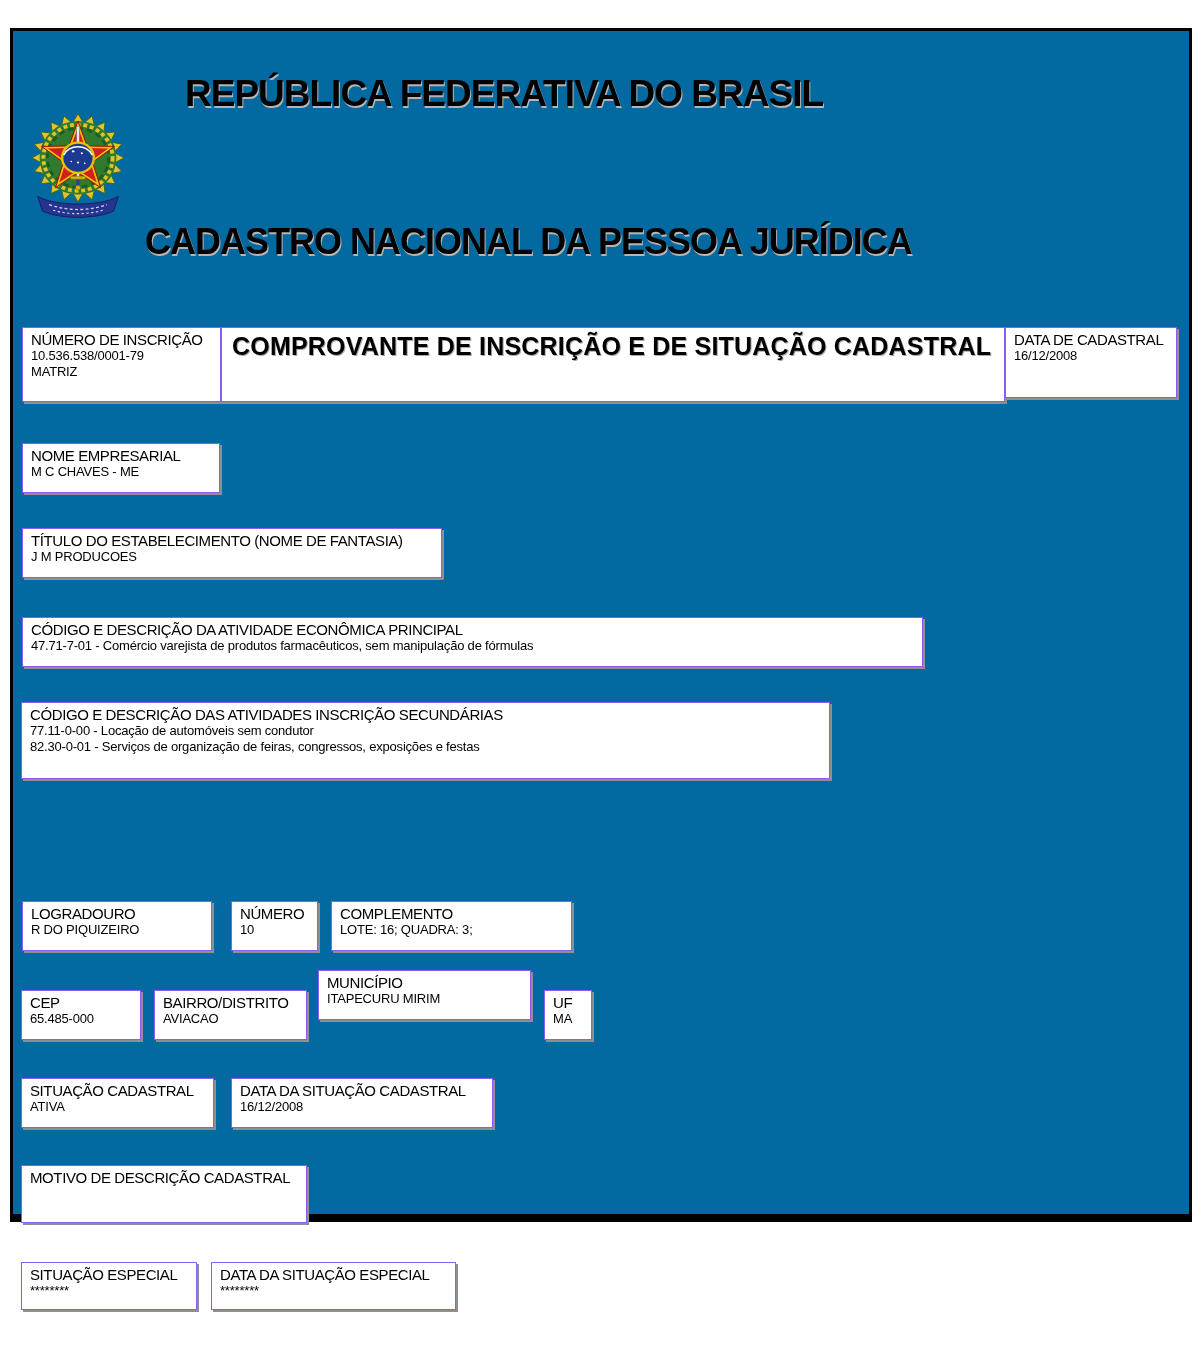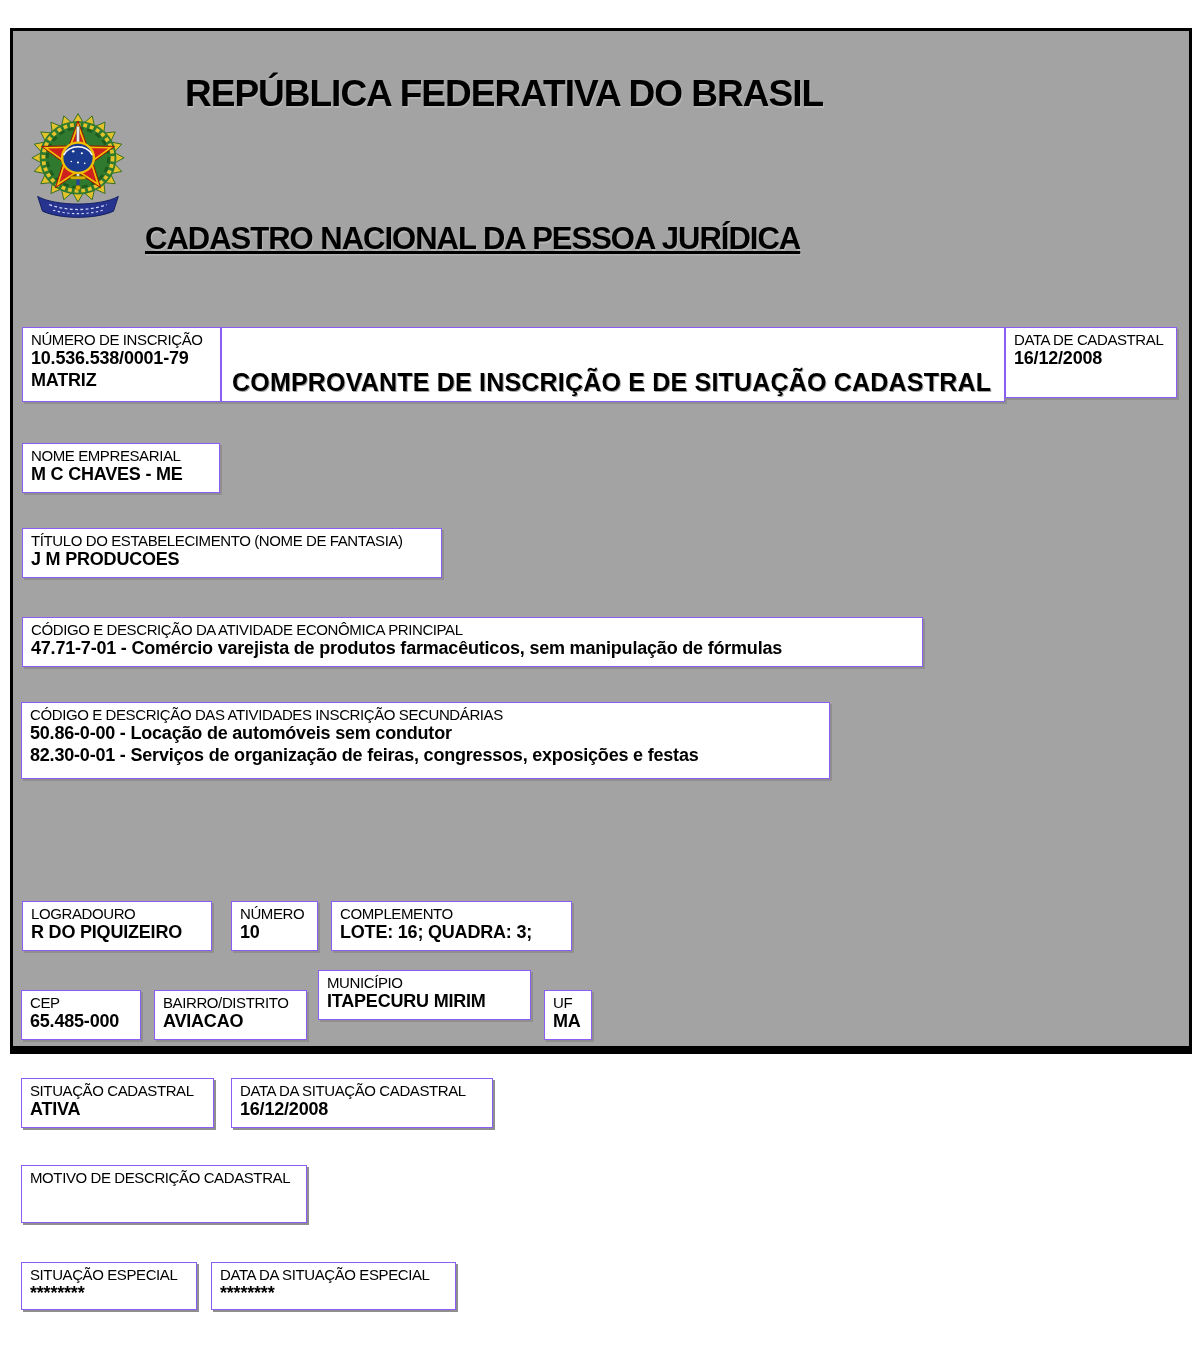--- a/index.html
+++ b/index.html
@@ -5,56 +5,56 @@
   * { box-sizing: border-box; margin: 0; padding: 0; }
   html, body { background: #fff; }
   body {
     width: 1199px; height: 1356px;
     position: relative;
     font-family: "Liberation Sans", sans-serif;
     color: #000;
   }
   .page-border {
     position: absolute; left: 10px; top: 28px;
-    width: 1182px; height: 1026px;
+    width: 1182px; height: 1194px;
     border: 3px solid #000;
     border-bottom-width: 8px;
-    background: #a3a3a3;
+    background: #0369a1;
   }
   .hdr-title-1 {
     position: absolute; left: 172px; top: 42px;
     font-size: 37px; font-weight: bold; letter-spacing: -1px;
     white-space: nowrap; text-shadow: 1px 1.5px 0 #b5b5b5;
   }
   .hdr-title-2 {
     position: absolute; left: 132px; top: 190px;
-    font-size: 31px; font-weight: bold; letter-spacing: -1px;
-    white-space: nowrap; text-shadow: 1px 1.5px 0 #b5b5b5; text-decoration: underline;
+    font-size: 36px; font-weight: bold; letter-spacing: -1px;
+    white-space: nowrap; text-shadow: 1px 1.5px 0 #b5b5b5;
   }
   .emblem { position: absolute; left: 17px; top: 79px; }
   .fbox {
     position: absolute;
     border: 1px solid #8b5cf6;
     background: #fff;
     box-shadow: 2px 2px 0 #8f8f8f;
     padding: 3px 8px 2px 8px;
     overflow: hidden;
   }
   .flabel {
     font-size: 15px; letter-spacing: -0.4px;
     line-height: 1.16; white-space: nowrap;
   }
   .fvalue {
-    font-size: 18px; font-weight: bold; letter-spacing: -0.2px;
+    font-size: 13px; font-weight: normal; letter-spacing: -0.2px;
     line-height: 1.18; white-space: nowrap;
   }
   .doc-title-box { padding-top: 4px; padding-left: 10px; }
   .doc-title {
     font-size: 25px; font-weight: bold; letter-spacing: 0.2px;
-    white-space: nowrap; text-shadow: 1px 1px 0 #a8a8a8; margin-top: 36px;
+    white-space: nowrap; text-shadow: 1px 1px 0 #a8a8a8;
   }
 </style>
 </head>
 <body>
 
 <div class="page-border">
 
   <div class="hdr-title-1">REPÚBLICA FEDERATIVA DO BRASIL</div>
 
   <svg class="emblem" width="96" height="114" viewBox="0 0 100 124" preserveAspectRatio="none">
@@ -105,21 +105,21 @@
     <div class="fvalue">M C CHAVES - ME</div>
   </div>
 
   <div class="fbox" style="left:9px; top:586px; width:901px; height:50px">
     <div class="flabel">CÓDIGO E DESCRIÇÃO DA ATIVIDADE ECONÔMICA PRINCIPAL</div>
     <div class="fvalue">47.71-7-01 - Comércio varejista de produtos farmacêuticos, sem manipulação de fórmulas</div>
   </div>
 
   <div class="fbox" style="left:8px; top:671px; width:809px; height:77px">
     <div class="flabel">CÓDIGO E DESCRIÇÃO DAS ATIVIDADES INSCRIÇÃO SECUNDÁRIAS</div>
-    <div class="fvalue">50.86-0-00 - Locação de automóveis sem condutor</div>
+    <div class="fvalue">77.11-0-00 - Locação de automóveis sem condutor</div>
     <div class="fvalue">82.30-0-01 - Serviços de organização de feiras, congressos, exposições e festas</div>
   </div>
 
 
   <div class="fbox" style="left:9px; top:870px; width:190px; height:50px">
     <div class="flabel">LOGRADOURO</div>
     <div class="fvalue">R DO PIQUIZEIRO</div>
   </div>
   <div class="fbox" style="left:218px; top:870px; width:87px; height:50px">
     <div class="flabel">NÚMERO</div>

